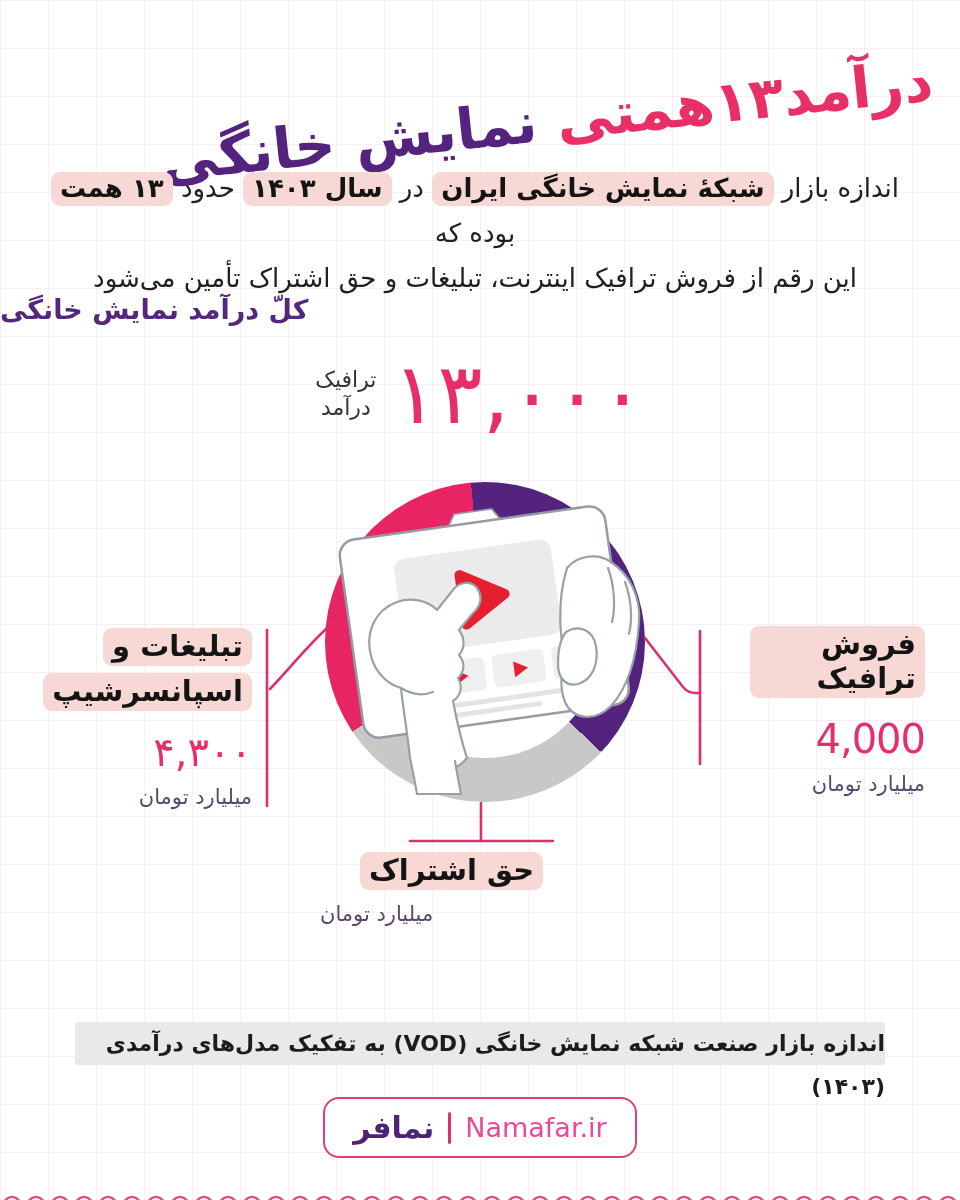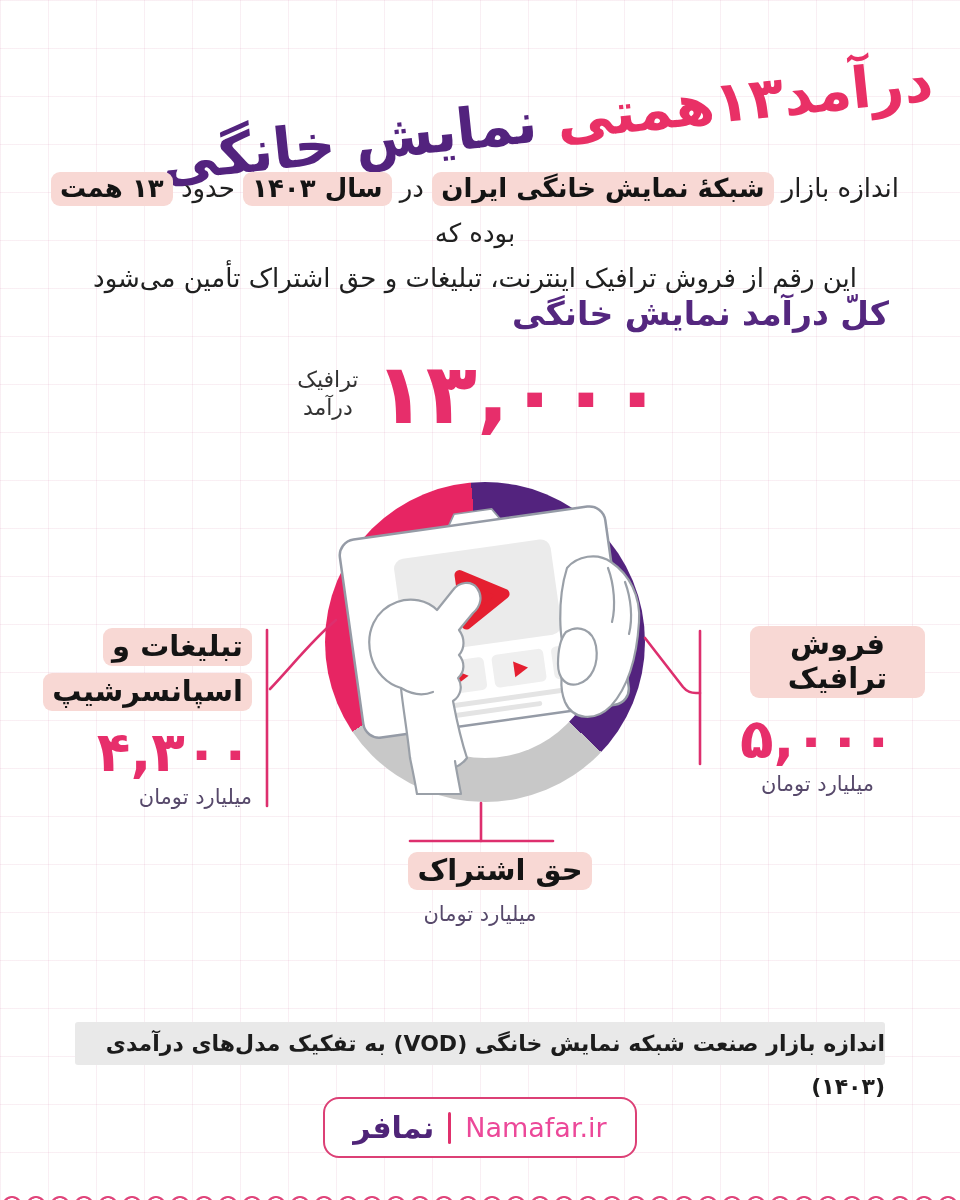--- a/index.html
+++ b/index.html
@@ -27,41 +27,41 @@
     position:absolute; top:166px; left:30px; right:40px;
     direction:rtl; text-align:center;
     font-size:26px; line-height:45px; font-weight:500; color:#202020;
   }
   .hl{
     background:#F8D8D4; border-radius:9px; padding:1px 9px 3px;
     font-weight:bold; color:#141414;
   }
   
   .total-heading{
-    position:absolute; top:294px; left:0; right:71px; text-align:right;
-    direction:rtl; font-size:33px; font-weight:bold; color:#54277F;
+    position:absolute; top:294px; left:0; right:55px; text-align:left;
+    direction:rtl; font-size:27px; font-weight:bold; color:#54277F;
   }
   .total-row{
     position:absolute; top:344px; left:0; right:0;
     display:flex; flex-direction:row-reverse; justify-content:center; align-items:flex-start; gap:16px;
     direction:ltr;
   }
-  .total-value{font-size:84px; line-height:100px; font-weight:bold; color:#E72E6B; letter-spacing:-2px;}
+  .total-value{font-size:84px; line-height:100px; font-weight:normal; color:#E72E6B; letter-spacing:-2px;}
   .total-unit{padding-top:22px; text-align:center; font-size:22px; line-height:28px; color:#333; direction:rtl;}
   
   .donut{position:absolute; left:325px; top:482px; width:320px; height:320px; border-radius:50%;}
   .illus{position:absolute; left:315px; top:472px; width:340px; height:400px;}
   .connectors{position:absolute; left:0; top:0; width:960px; height:1200px; pointer-events:none;}
   
   .label-block{position:absolute; direction:rtl;}
   .label-left{left:36px; top:628px; width:216px; text-align:right;}
-  .label-right{left:710px; top:626px; width:215px; text-align:center;}
-  .label-bottom{left:320px; top:852px; width:320px; text-align:center;}
+  .label-right{left:710px; top:626px; width:215px; text-align:right;}
+  .label-bottom{left:320px; top:852px; width:320px; text-align:left;}
   .label-block .hl-line{display:inline-block; margin-bottom:7px; font-size:29px;margin-left:40px;}
-  .label-value{font-size:55px; line-height:56px; font-weight:bold; color:#E72E6B; letter-spacing:-1px; margin-top:6px;}
+  .label-value{font-size:40px; line-height:56px; font-weight:normal; color:#E72E6B; letter-spacing:-1px; margin-top:6px;}
   .label-unit{font-size:21px; color:#57496B; margin-top:5px; font-weight:500;}
   
   .caption{
     position:absolute; left:75px; right:75px; top:1022px; height:43px;
     background:#E9E9E9; border-radius:3px; direction:rtl;
     text-align:right; line-height:43px; font-size:22px; font-weight:bold; color:#1c1c1c;
   }
   
   .footer{position:absolute; left:0; right:0; top:1097px; text-align:center;}
   .footer-box{
@@ -150,21 +150,21 @@
 
   <div class="label-block label-left">
     <span class="hl hl-line">تبلیغات و</span><br>
     <span class="hl hl-line">اسپانسرشیپ</span>
     <div class="label-value">۴,۳۰۰</div>
     <div class="label-unit">میلیارد تومان</div>
   </div>
 
   <div class="label-block label-right">
     <span class="hl hl-line">فروش ترافیک</span>
-    <div class="label-value">۵,۰۰۰</div>
+    <div class="label-value">4,000</div>
     <div class="label-unit">میلیارد تومان</div>
   </div>
 
   <div class="label-block label-bottom">
     <span class="hl hl-line">حق اشتراک</span>
     <div class="label-unit">میلیارد تومان</div>
   </div>
 
   <div class="caption">اندازه بازار صنعت شبکه نمایش خانگی (VOD) به تفکیک مدل‌های درآمدی (۱۴۰۳)</div>
 

